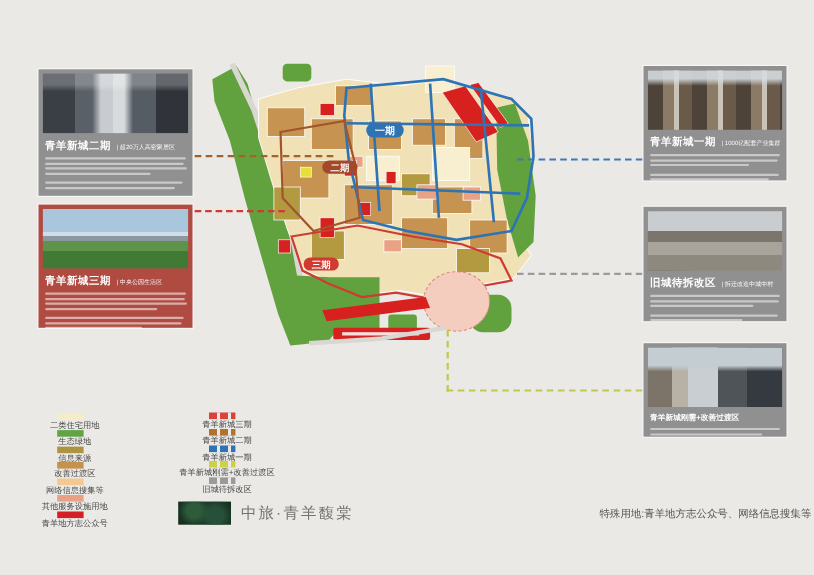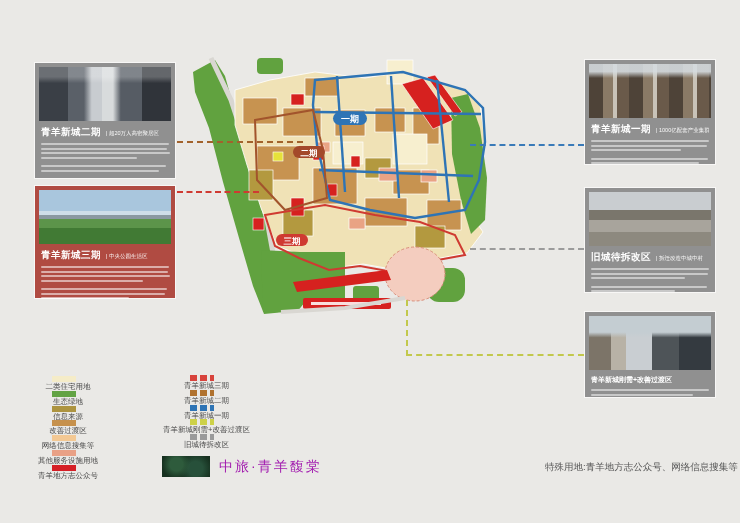--- a/index.html
+++ b/index.html
@@ -38,21 +38,21 @@
   .lrow{display:flex;align-items:center;height:14.8px;flex-direction:column;}
   .sw{width:24px;height:6px;margin-right:8px;position:relative;flex:none;}
   .sw.dashed::after{content:"";position:absolute;inset:0;
       background:repeating-linear-gradient(90deg,rgba(0,0,0,0) 0 7px,#eae9e6 7px 10px);}
   .llabel{font-size:7.5px;color:#4a4a4a;white-space:nowrap;}
   
   .logo-img{position:absolute;left:162px;top:456px;width:48px;height:21px;background:
       radial-gradient(circle at 30% 40%,#2e5b3c 0 18%,rgba(0,0,0,0) 40%),
       radial-gradient(circle at 70% 60%,#27503a 0 20%,rgba(0,0,0,0) 45%),
       #16301f;}
-  .logo-text{position:absolute;left:219px;top:458px;font-size:14px;color:#a21caf;
+  .logo-text{position:absolute;left:219px;top:458px;font-size:14px;color:#737373;
       letter-spacing:2px;}
   .source{position:absolute;left:545px;top:461px;font-size:9.5px;color:#555;white-space:nowrap;}
   svg text{font-family:"Liberation Sans",sans-serif;}
 </style>
 </head>
 <body>
 
 <svg style="position:absolute;left:165px;top:50px;" width="430" height="330" viewBox="0 0 430 330">
 
   <path fill="#61a23f" d="M28,22 L50,10 L60,26 L70,62 L84,105 L97,152 L110,205 L117,242 L120,262 L99,264 L88,236 L74,188 L58,132 L44,78 L30,42 Z"></path>

